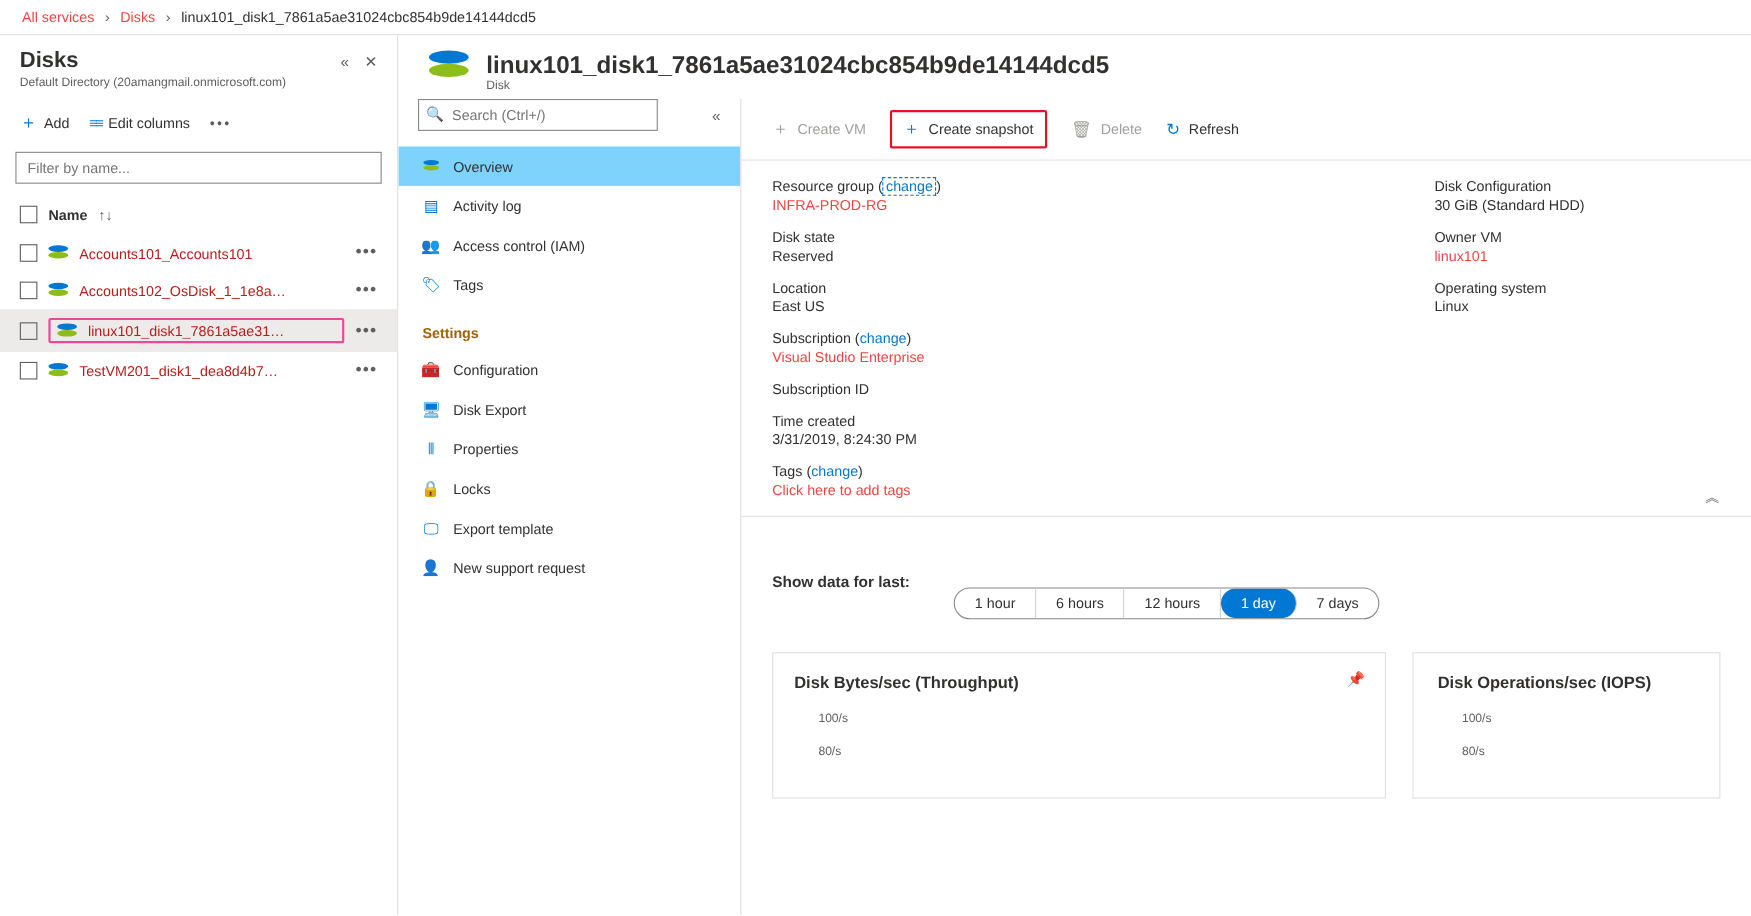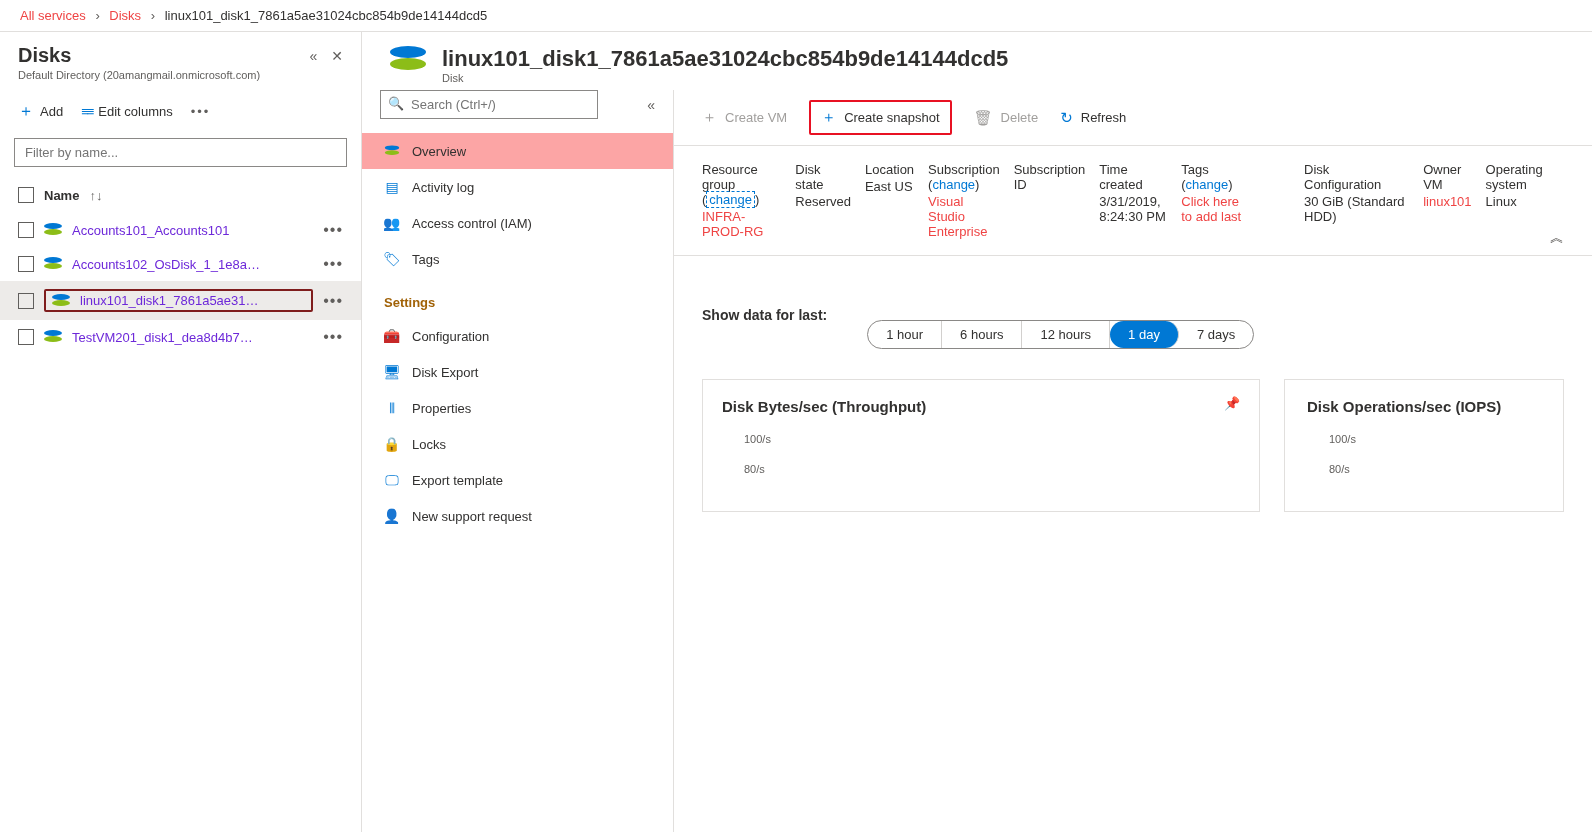--- a/index.html
+++ b/index.html
@@ -21,60 +21,60 @@
 .panel-left-header .sub { font-size: 11px; color: #605e5c; margin-top: 2px; }
 .panel-left-toolbar { display: flex; align-items: center; gap: 18px; padding: 14px 18px 10px; font-size: 13px; }
 .panel-left-toolbar .tb-item { display: flex; align-items: center; gap: 6px; cursor: pointer; }
 .filter-box { margin: 6px 14px 10px; }
 .filter-box input { width: 100%; padding: 6px 10px; border: 1px solid #8a8886; font-size: 13px; }
 .list-header { display: flex; align-items: center; gap: 10px; padding: 10px 18px; font-size: 13px; font-weight: 600; }
 .list-header .sort { font-weight: normal; color: #605e5c; }
 .disk-list { }
 .disk-row { display: flex; align-items: center; padding: 8px 18px; gap: 10px; cursor: pointer; }
 .disk-row.selected { background: #edebe9; }
-.disk-row .name { flex: 1; color: #6d28d9; white-space: nowrap; overflow: hidden; text-overflow: ellipsis; }
+.disk-row .name { flex: 1; color: #b91c1c; white-space: nowrap; overflow: hidden; text-overflow: ellipsis; }
 .disk-row .more { color: #605e5c; font-size: 16px; letter-spacing: 1px; }
 .chk { width: 16px; height: 16px; border: 1px solid #605e5c; flex-shrink: 0; }
 .disk-glyph { width: 18px; height: 14px; position: relative; flex-shrink: 0; }
 .disk-glyph::before, .disk-glyph::after { content: ''; position: absolute; left: 0; width: 18px; height: 6px; border-radius: 50%; }
 .disk-glyph::before { top: 0; background: #0078d4; }
 .disk-glyph::after { top: 6px; background: #8cbd18; }
-.highlight-box { border: 2px solid #7f1d1d; border-radius: 2px; }
+.highlight-box { border: 2px solid #ec4899; border-radius: 2px; }
 
 
 .panel-mid { width: 312px; border-right: 1px solid #e1dfdd; display: flex; flex-direction: column; }
 .disk-big { width: 36px; height: 28px; position: relative; }
 .disk-big::before, .disk-big::after { content: ''; position: absolute; left: 0; width: 36px; height: 12px; border-radius: 50%; }
 .disk-big::before { top: 0; background: #0078d4; }
 .disk-big::after { top: 12px; background: #8cbd18; } 
 .search-row { display: flex; align-items: center; gap: 10px; padding: 0 18px 14px; }
 .search-row input { flex: 1; padding: 6px 10px 6px 30px; border: 1px solid #8a8886; font-size: 13px; background: #fff; }
 .search-wrap { position: relative; flex: 1; }
 .search-wrap .mag { position: absolute; left: 8px; top: 6px; color: #605e5c; }
 .collapse { color: #605e5c; font-size: 14px; cursor: pointer; }
 .nav-list { overflow-y: auto; }
 .nav-item { display: flex; align-items: center; gap: 12px; padding: 10px 22px; cursor: pointer; font-size: 13px; }
-.nav-item.active { background: #fca5a5; }
+.nav-item.active { background: #7dd3fc; }
 .nav-group { padding: 18px 22px 8px; font-size: 13px; font-weight: 600; color: #a16207; }
 .nav-ico { width: 16px; height: 16px; display: flex; align-items: center; justify-content: center; font-size: 14px; }
 
 
 .panel-main { flex: 1; display: flex; flex-direction: column; overflow: hidden; }
 .main-header { padding: 14px 28px 6px; display: flex; align-items: flex-start; gap: 16px; }
 .main-header h1 { font-size: 22px; font-weight: 600; word-break: break-all; }
 .main-header .sub { font-size: 11px; color: #605e5c; }
 .cmd-bar { display: flex; align-items: center; gap: 22px; padding: 10px 28px; border-bottom: 1px solid #e1dfdd; }
 .cmd { display: flex; align-items: center; gap: 8px; font-size: 13px; cursor: pointer; }
 .cmd.disabled { color: #a19f9d; cursor: default; }
 .cmd-ico { font-size: 15px; }
 .cmd.highlight { border: 2px solid #e81123; padding: 6px 10px; border-radius: 2px; }
 .cmd.highlight .cmd-ico { color: #0078d4; }
 
 .essentials { padding: 16px 28px; display: flex; gap: 60px; position: relative; }
-.essentials .col { display: flex; flex-direction: row; gap: 14px; }
+.essentials .col { display: flex; flex-direction: column; gap: 14px; }
 .ess-item .lbl { font-size: 13px; color: #323130; }
 .ess-item .val { font-size: 13px; color: #323130; margin-top: 2px; }
 .change { color: #0078d4; }
 .change.dotted { border: 1px dashed #0078d4; padding: 0 2px; }
 .chevron-up { position: absolute; right: 28px; bottom: 8px; color: #605e5c; cursor: pointer; font-size: 14px; }
 
 .metrics { border-top: 1px solid #e1dfdd; padding: 24px 28px; }
 .show-data { display: flex; align-items: center; gap: 40px; margin-bottom: 30px; }
 .show-data .lbl { font-size: 14px; font-weight: 600; }
 .range-pills { display: flex; border: 1px solid #8a8886; border-radius: 18px; overflow: hidden; margin-top: 40px; }
@@ -272,21 +272,21 @@
             </div>
             <div class="ess-item">
               <div class="lbl">Subscription ID</div>
             </div>
             <div class="ess-item">
               <div class="lbl">Time created</div>
               <div class="val">3/31/2019, 8:24:30 PM</div>
             </div>
             <div class="ess-item">
               <div class="lbl"><span>Tags</span> (<a class="change">change</a>)</div>
-              <div class="val"><a>Click here to add last</a></div>
+              <div class="val"><a>Click here to add tags</a></div>
             </div>
           </div>
           <div class="col" style="margin-left:auto;min-width:260px;">
             <div class="ess-item">
               <div class="lbl">Disk Configuration</div>
               <div class="val">30 GiB (Standard HDD)</div>
             </div>
             <div class="ess-item">
               <div class="lbl">Owner VM</div>
               <div class="val"><a>linux101</a></div>

